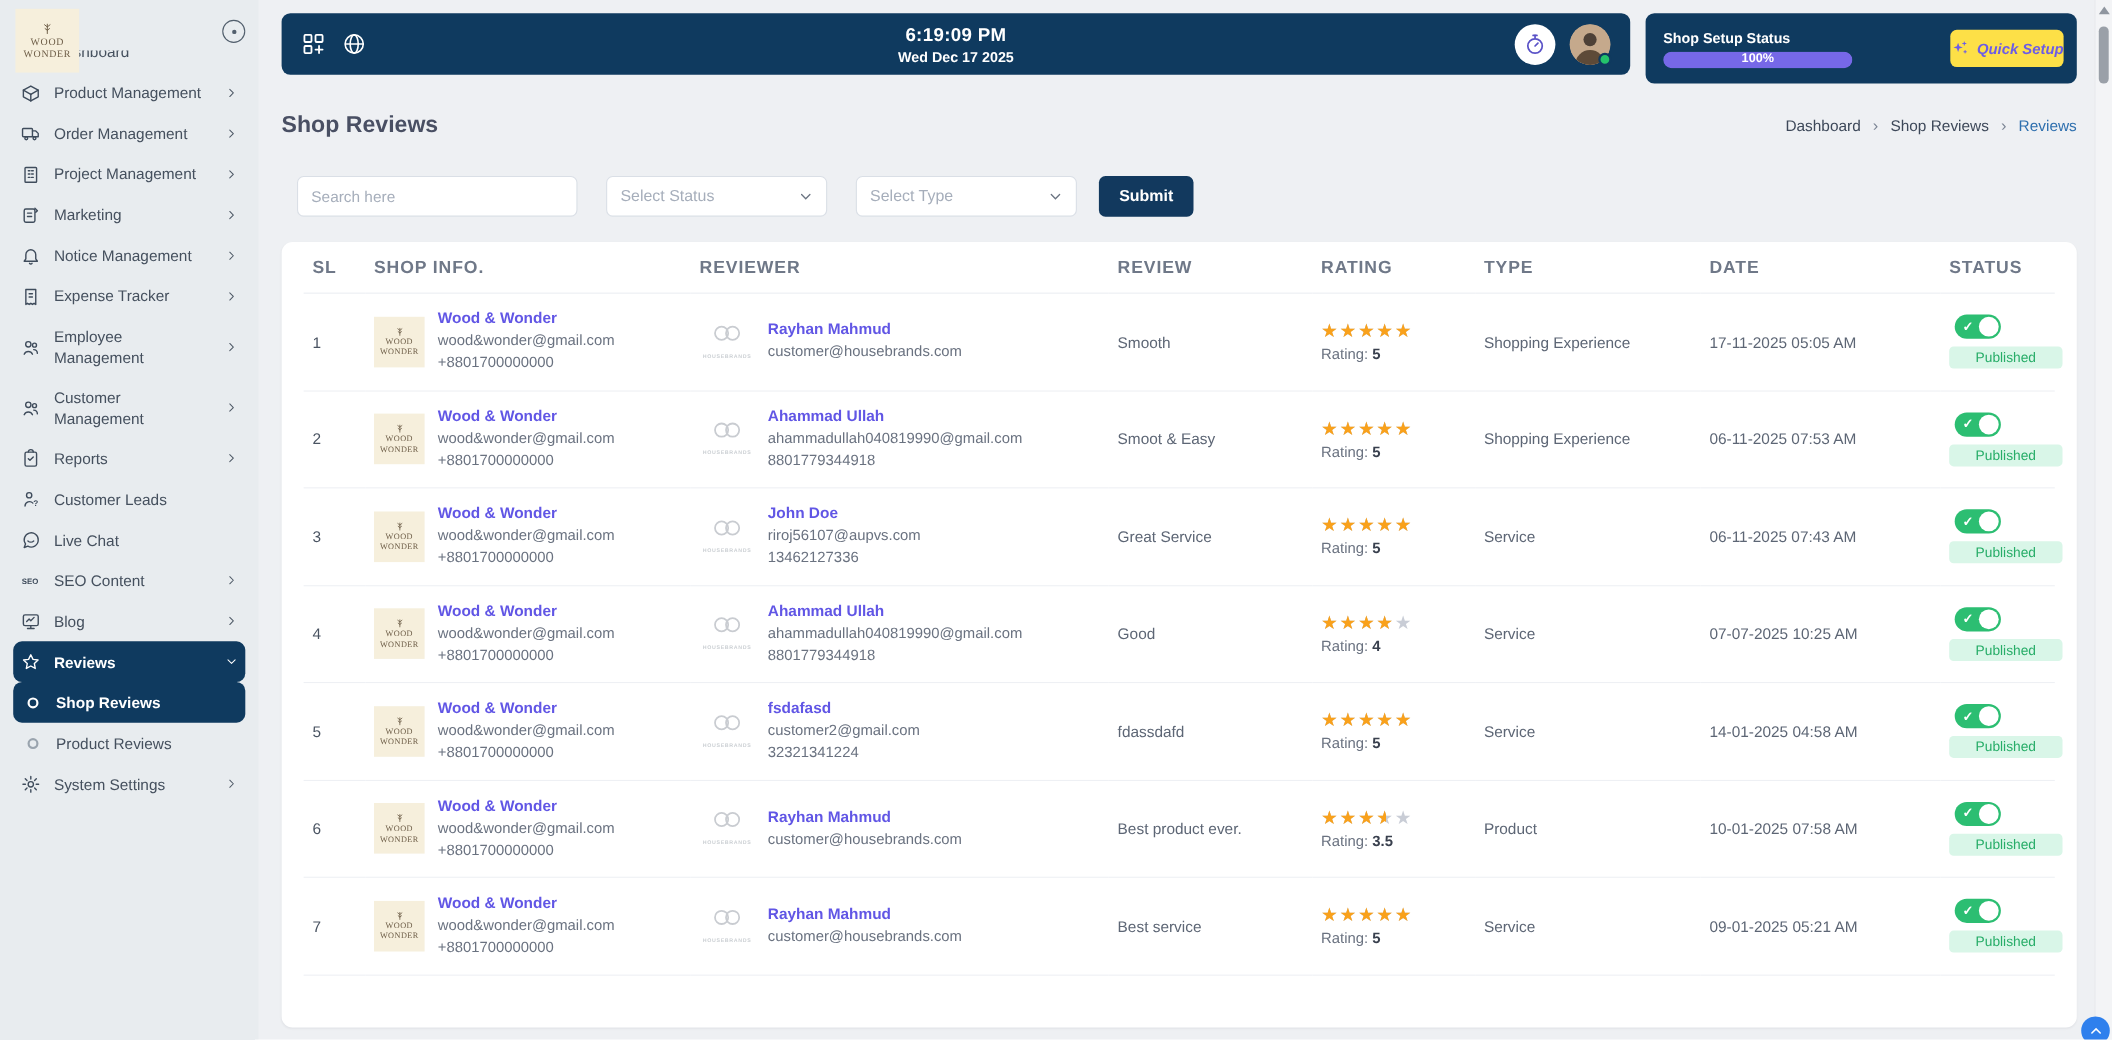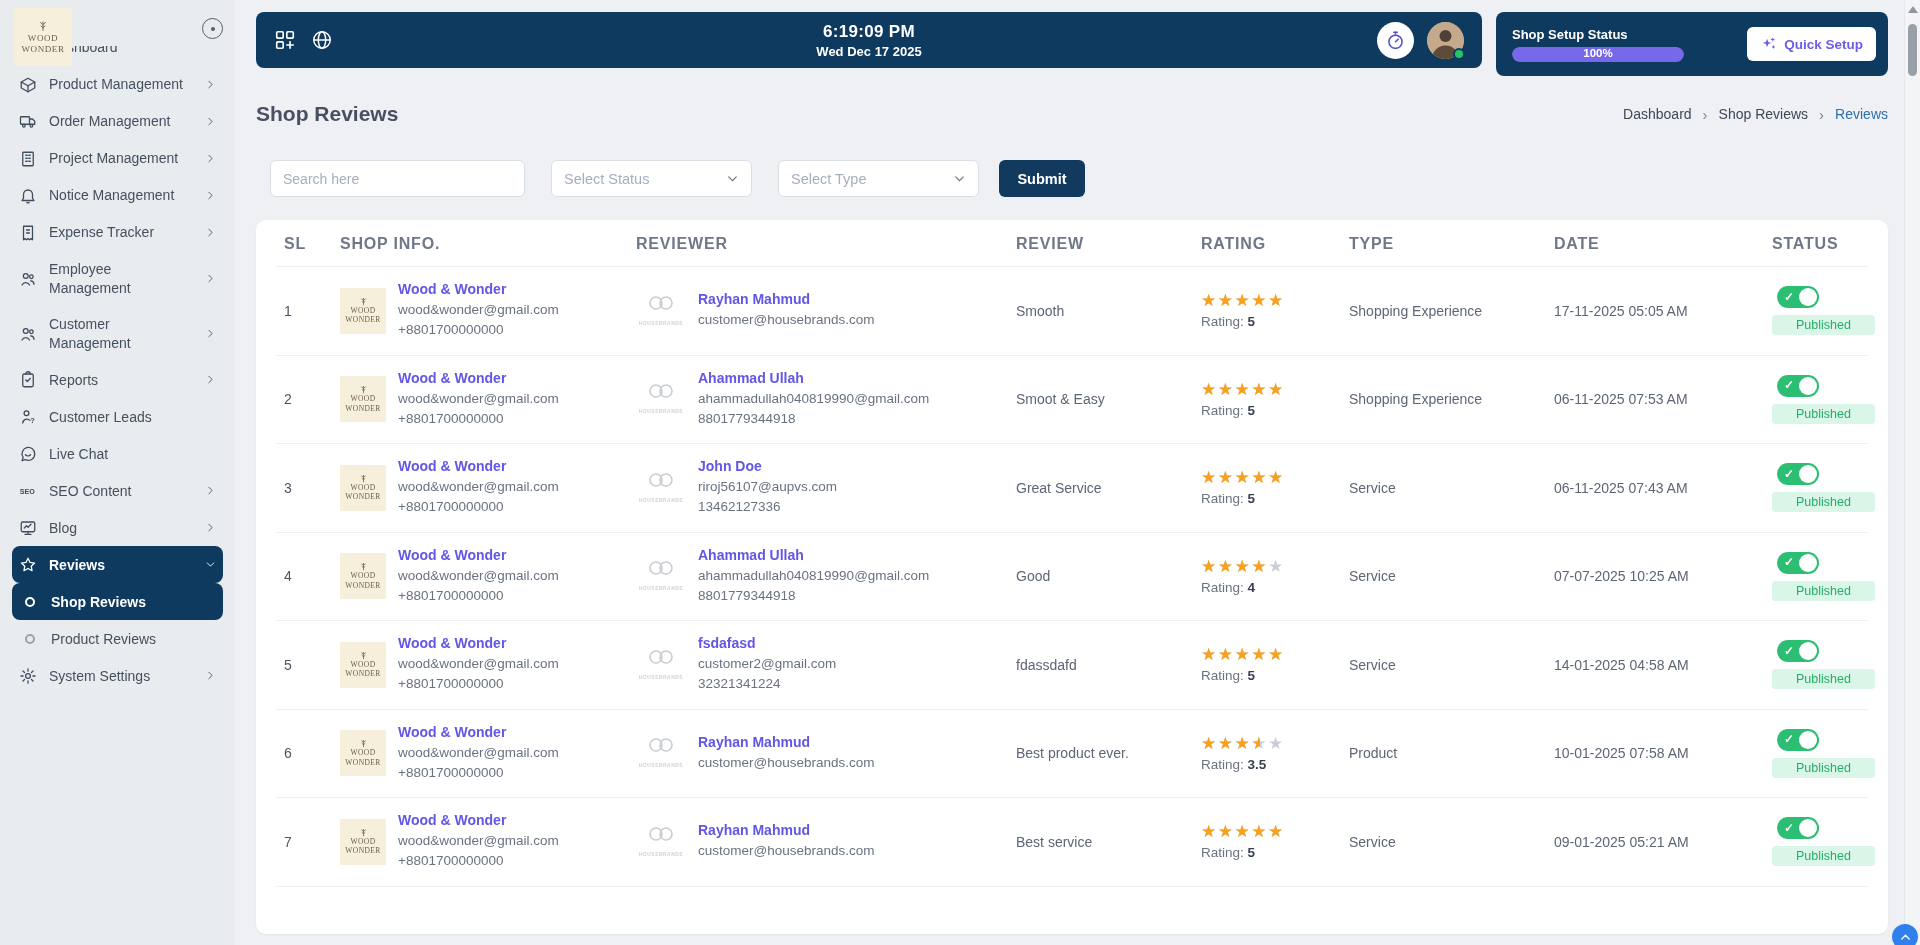--- a/index.html
+++ b/index.html
@@ -48,21 +48,21 @@
   .timer-btn svg { width:21px; height:21px; }
   .avatar { width:37px; height:37px; border-radius:50%; background:#c5a98c; position:relative; overflow:visible; cursor:pointer; }
   .avatar svg { width:37px; height:37px; border-radius:50%; display:block; }
   .avatar .dot { position:absolute; right:-1px; bottom:-1px; width:12px; height:12px; border-radius:50%; background:#24c36b; border:2px solid #0f3a5f; }
 
   .setup-panel { width:392px; height:64px; background:#0f3a5f; border-radius:8px; display:flex; align-items:center; padding:0 12px 0 16px; gap:24px; }
   .setup-left { flex:1; }
   .setup-title { color:#fff; font-size:13px; font-weight:700; }
   .progress { margin-top:5px; width:172px; height:15px; border-radius:8px; background:#26486d; overflow:hidden; }
   .progress-fill { height:100%; border-radius:8px; background:#7668e8; display:flex; align-items:flex-start; justify-content:center; color:#fff; font-size:11.5px; font-weight:700; }
-  .quick-btn { height:34px; padding:0 13px; border:none; border-radius:6px; background:#ffffff; color:#6c5ce7; font-size:13.5px; font-weight:700; display:flex; align-items:center; gap:7px; cursor:pointer; font-family:inherit; }
+  .quick-btn { height:34px; padding:0 0; border:none; border-radius:6px; background:#fde047; color:#6c5ce7; font-size:13.5px; font-weight:700; display:flex; align-items:center; gap:7px; cursor:pointer; font-family:inherit;font-style:italic; }
   .quick-btn svg { width:17px; height:17px; }
 
   
   .page-head { position:absolute; left:256px; right:32px; top:102px; display:flex; justify-content:space-between; align-items:center; }
   .page-title { margin:0; font-size:21px; font-weight:700; color:#494f63; }
   .breadcrumb { display:flex; align-items:center; gap:11px; font-size:14px; color:#3d4859; }
   .breadcrumb .sep { color:#7b8494; font-size:15px; }
   .breadcrumb .current { color:#2e6fae; }
   .breadcrumb .crumb { cursor:pointer; }
 
@@ -175,20 +175,35 @@
           </span>
         </div>
         <div class="item">
           <span class="ic">
             <svg viewBox="0 0 24 24" fill="none" stroke="currentColor" stroke-width="1.7" stroke-linecap="round" stroke-linejoin="round">
               <rect x="5" y="3" width="14" height="18" rx="1"></rect>
               <path d="M9 7h2M13 7h2M9 11h2M13 11h2M9 15h2M13 15h2"></path>
             </svg>
           </span>
           <span class="lbl">Project Management</span>
+          <span class="chev">
+            <svg viewBox="0 0 24 24" fill="none" stroke="currentColor" stroke-width="1.7" stroke-linecap="round" stroke-linejoin="round">
+              <path d="M9 6l6 6-6 6"></path>
+            </svg>
+          </span>
+        </div>
+        <div class="item">
+          <span class="ic">
+            <svg viewBox="0 0 24 24" fill="none" stroke="currentColor" stroke-width="1.7" stroke-linecap="round" stroke-linejoin="round">
+              <rect x="4" y="4" width="13" height="16" rx="2"></rect>
+              <path d="M8 9h5M8 13h5"></path>
+              <path d="M17 3l3 3-2 2"></path>
+            </svg>
+          </span>
+          <span class="lbl">Marketing</span>
           <span class="chev">
             <svg viewBox="0 0 24 24" fill="none" stroke="currentColor" stroke-width="1.7" stroke-linecap="round" stroke-linejoin="round">
               <path d="M9 6l6 6-6 6"></path>
             </svg>
           </span>
         </div>
         <div class="item">
           <span class="ic">
             <svg viewBox="0 0 24 24" fill="none" stroke="currentColor" stroke-width="1.7" stroke-linecap="round" stroke-linejoin="round">
               <path d="M18 15v-5a6 6 0 1 0-12 0v5l-2 3h16z"></path>

